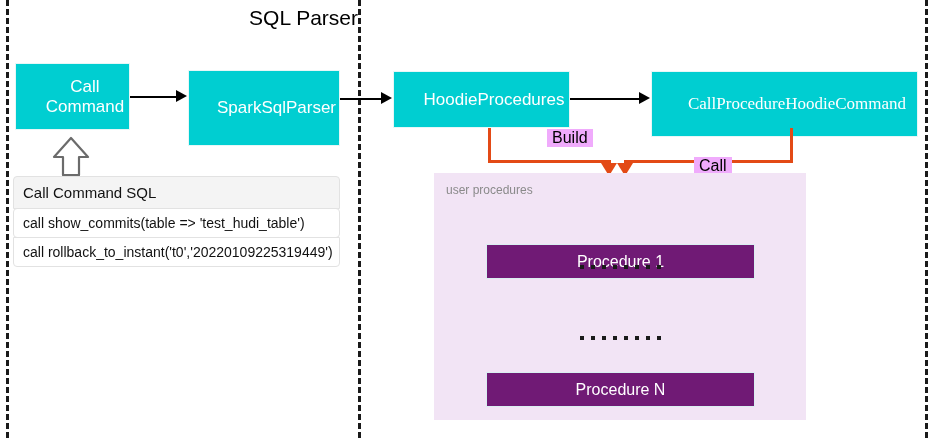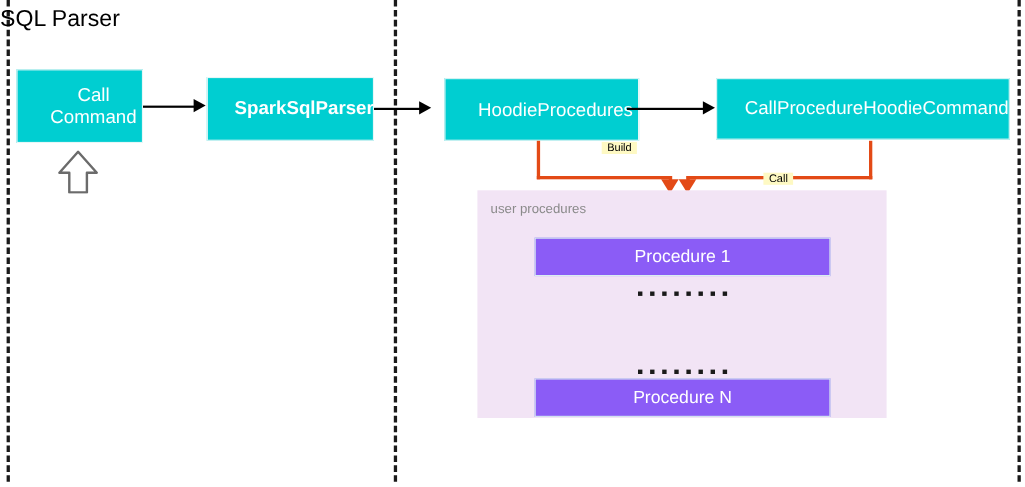--- a/index.html
+++ b/index.html
@@ -27,44 +27,44 @@
   .vdash.left   { left: 6px; }
   .vdash.middle { left: 358px; }
   .vdash.right  { left: 925px; }
 
   
   .section-title {
     position: absolute;
     font-size: 21px;
     color: #000000;
     white-space: nowrap;
-    text-align: left;
+    text-align: right;
   }
   .section-title.sql  { left: 0;   top: 6px;  width: 358px; }
   .section-title.proc { left: 358px; top: 6px; width: 567px; }
 
   
   .box {
     position: absolute;
     background: #00CED1;
     color: #ffffff;
     display: flex;
     align-items: center;
     justify-content: center;
     text-align: center;
     font-size: 17px;
     line-height: 1.15;
     box-sizing: border-box;
     border: 1px solid #e6f7f7;
     padding-left: 25px;
   }
   .box.call-command { left: 15px;  top: 63px;  width: 115px; height: 67px; }
-  .box.spark-parser { left: 188px; top: 70px;  width: 152px; height: 58px; font-weight: bold; }
-  .box.hoodie-proc  { left: 404px; top: 71px;  width: 177px; height: 57px; }
-  .box.call-proc-cmd{ left: 651px; top: 71px;  width: 267px; height: 56px; }
+  .box.spark-parser { left: 188px; top: 70px;  width: 152px; height: 76px; }
+  .box.hoodie-proc  { left: 393px; top: 71px;  width: 177px; height: 57px; }
+  .box.call-proc-cmd{ left: 651px; top: 71px;  width: 267px; height: 66px; font-family: Liberation Serif, serif; }
 
   
   .arrow-line {
     position: absolute;
     height: 0;
     border-top: 2px solid #000000;
   }
   .arrow-head {
     position: absolute;
     width: 0; height: 0;
@@ -123,57 +123,58 @@
   }
   .orange-head {
     position: absolute;
     width: 0; height: 0;
     border-left: 8px solid transparent;
     border-right: 8px solid transparent;
     border-top: 13px solid #E34A16;
   }
   .conn-label {
     position: absolute;
-    font-size: 10px;
+    font-size: 16px;
     color: #000000;
-    background: #fef9c3;
+    background: #f0abfc;
     padding: 0 5px;
     white-space: nowrap;
   }
 
   
   .proc-panel {
     position: absolute;
     left: 434px;
     top: 173px;
     width: 372px;
-    height: 207px;
+    height: 247px;
     background: #F2E4F5;
   }
   .proc-panel-label {
     position: absolute;
     left: 12px;
     top: 10px;
     font-size: 12px;
     color: #8a8a8a;
     white-space: nowrap;
   }
   .proc-box {
     position: absolute;
-    background: #8b5cf6;
+    background: #701a75;
     color: #ffffff;
     font-size: 16px;
     display: flex;
     align-items: center;
     justify-content: center;
     box-sizing: border-box;
     border: 1px solid #d9eff0;
     left: 52px;
     width: 269px;
     height: 35px;
+    margin-top: 28px;
   }
   .proc-box.p1 { top: 43px; }
   .proc-box.p2 { top: 112px; }
   .proc-box.pn { top: 171px; }
 
   .ellipsis-row {
     position: absolute;
     left: 52px;
     width: 269px;
     height: 10px;
@@ -210,20 +211,25 @@
   <div class="arrow-head a1-head"></div>
   <div class="arrow-line a2-line"></div>
   <div class="arrow-head a2-head"></div>
   <div class="arrow-line a3-line"></div>
   <div class="arrow-head a3-head"></div>
 
   <svg class="hollow-arrow" viewBox="0 0 40 40">
     <polygon points="20,2 37,21 28,21 28,39 12,39 12,21 3,21" fill="#ffffff" stroke="#6b6b6b" stroke-width="2.2" stroke-linejoin="round"></polygon>
   </svg>
 
+  <div class="sql-table">
+    <div class="sql-row header">Call Command SQL</div>
+    <div class="sql-row">call show_commits(table =&gt; 'test_hudi_table')</div>
+    <div class="sql-row">call rollback_to_instant('t0','20220109225319449')</div>
+  </div>
 
   <div class="orange-seg" style="left:488px; top:128px; width:3px; height:35px;"></div>
   <div class="orange-seg" style="left:488px; top:160px; width:123px; height:3px;"></div>
   <div class="orange-seg" style="left:608px; top:160px; width:3px; height:12px;"></div>
   <div class="orange-head" style="left:601px; top:163px;"></div>
   <div class="conn-label" style="left:547px; top:129px;">Build</div>
 
   <div class="orange-seg" style="left:790px; top:128px; width:3px; height:35px;"></div>
   <div class="orange-seg" style="left:624px; top:160px; width:169px; height:3px;"></div>
   <div class="orange-seg" style="left:624px; top:160px; width:3px; height:12px;"></div>

